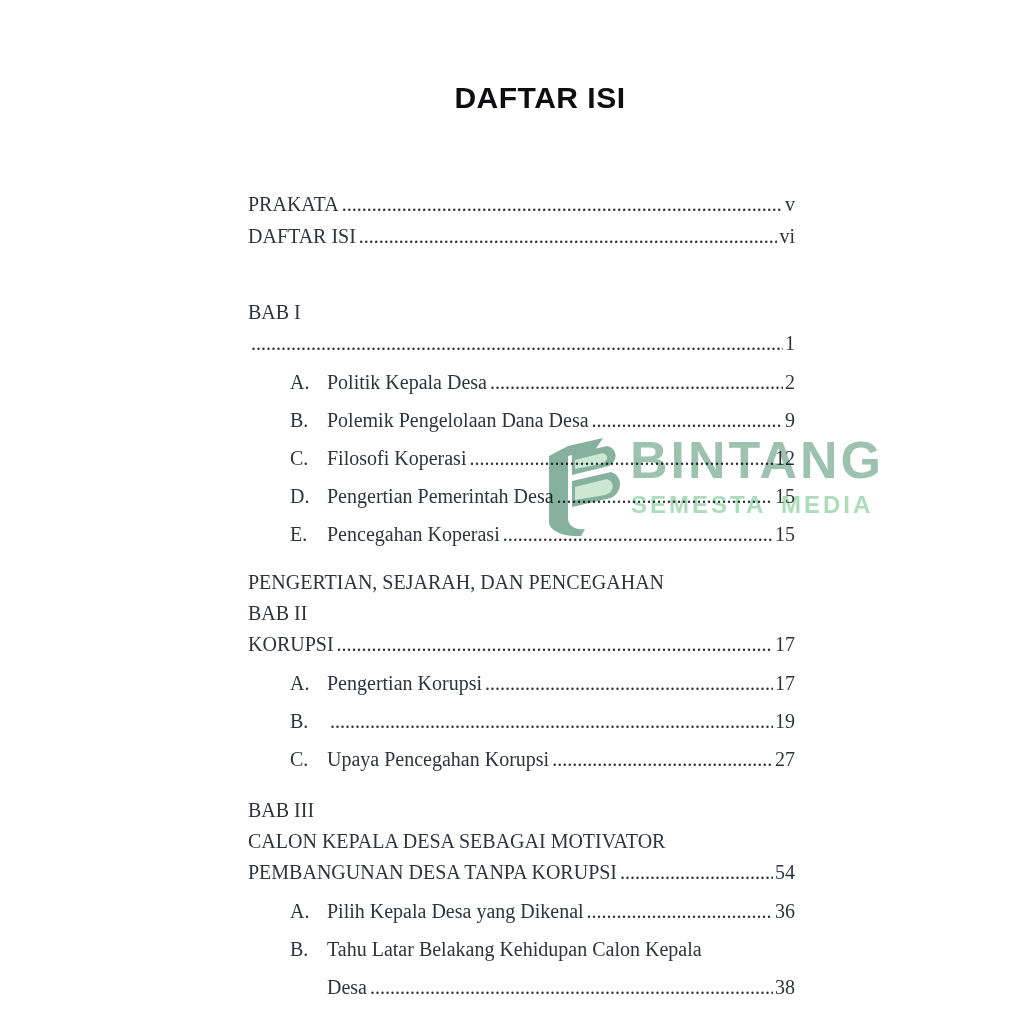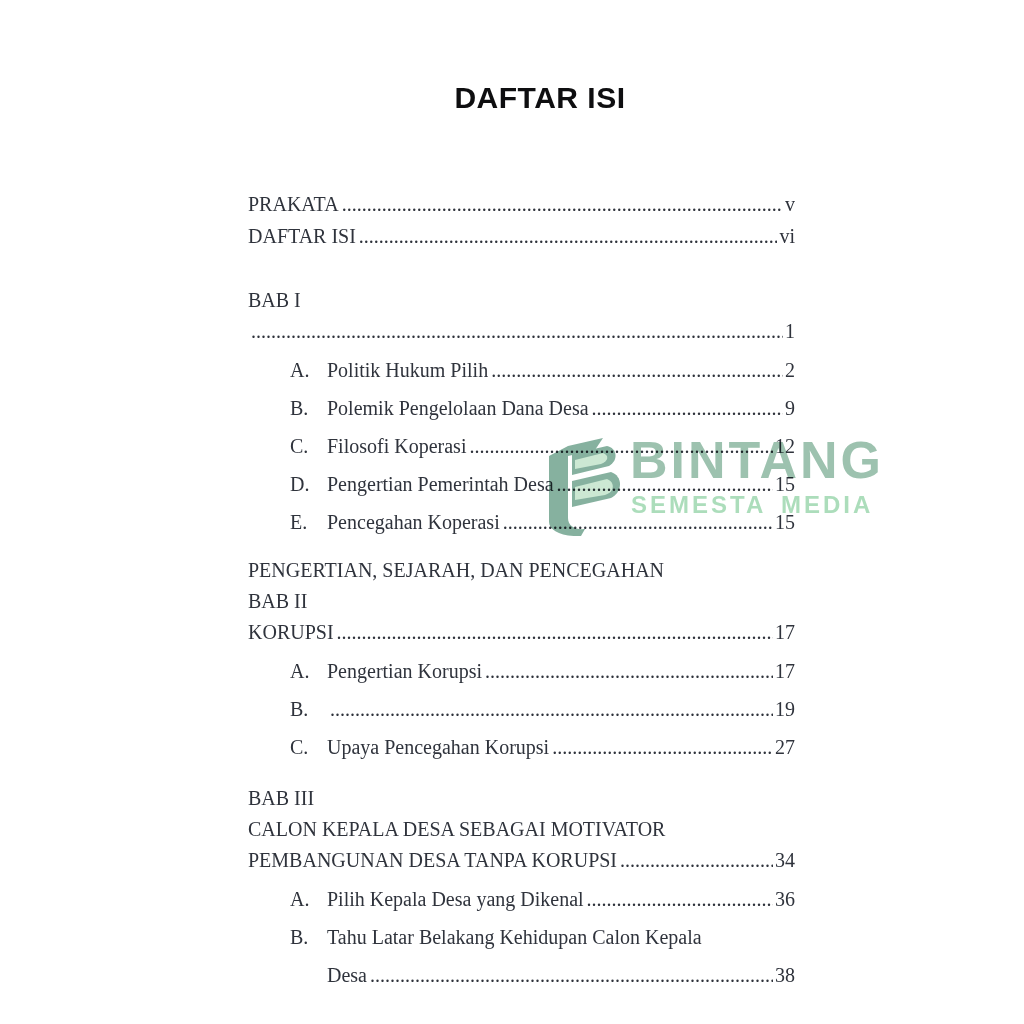--- a/index.html
+++ b/index.html
@@ -14,21 +14,21 @@
   }
   .toc{
     position:absolute;left:248px;top:188px;width:547px;font-size:20px;
   }
   .row{display:flex;align-items:baseline;white-space:nowrap;}
   .row.front{line-height:32px;}
   .row.head{line-height:31px;}
   .row.item{line-height:38px;padding-left:42px;}
   .row.item .letter{flex:none;width:37px;}
   .row.item.cont{padding-left:79px;}
-  .chapter.c0{margin-top:33px;}
+  .chapter.c0{margin-top:45px;}
   .chapter.c1{margin-top:14px;}
   .chapter.c2{margin-top:17px;}
   .row.head + .row.item{margin-top:4px;}
   .label{flex:none;}
   .leader{
     flex:1 1 auto;overflow:hidden;white-space:nowrap;padding-left:3px;
     color:#2f333c;
   }
   .leader::after{
     content:"................................................................................................................................................................";
@@ -77,21 +77,21 @@
       <div class="chapter c0">
         <div class="row head">
           <span class="label">BAB I</span>
         </div>
         <div class="row head">
           <span class="leader"></span>
           <span class="pagenum">1</span>
         </div>
         <div class="row item">
           <span class="letter">A.</span>
-          <span class="label">Politik Hukum Pilih</span>
+          <span class="label">Politik Kepala Desa</span>
           <span class="leader"></span>
           <span class="pagenum">2</span>
         </div>
         <div class="row item">
           <span class="letter">B.</span>
           <span class="label">Polemik Pengelolaan Dana Desa</span>
           <span class="leader"></span>
           <span class="pagenum">9</span>
         </div>
         <div class="row item">
@@ -146,21 +146,21 @@
       <div class="chapter c2">
         <div class="row head">
           <span class="label">BAB III</span>
         </div>
         <div class="row head">
           <span class="label">CALON KEPALA DESA SEBAGAI MOTIVATOR</span>
         </div>
         <div class="row head">
           <span class="label">PEMBANGUNAN DESA TANPA KORUPSI</span>
           <span class="leader"></span>
-          <span class="pagenum">34</span>
+          <span class="pagenum">54</span>
         </div>
         <div class="row item">
           <span class="letter">A.</span>
           <span class="label">Pilih Kepala Desa yang Dikenal</span>
           <span class="leader"></span>
           <span class="pagenum">36</span>
         </div>
         <div class="row item">
           <span class="letter">B.</span>
           <span class="label">Tahu Latar Belakang Kehidupan Calon Kepala</span>

